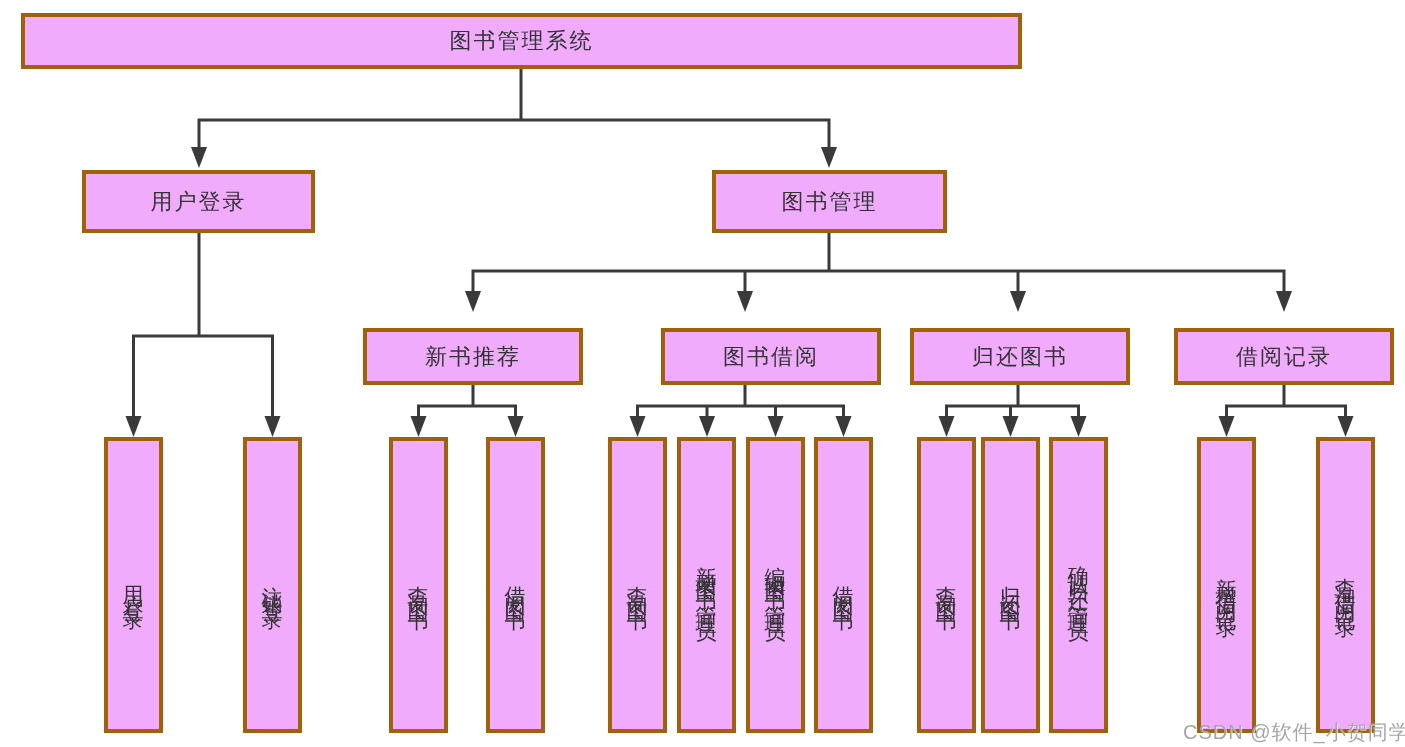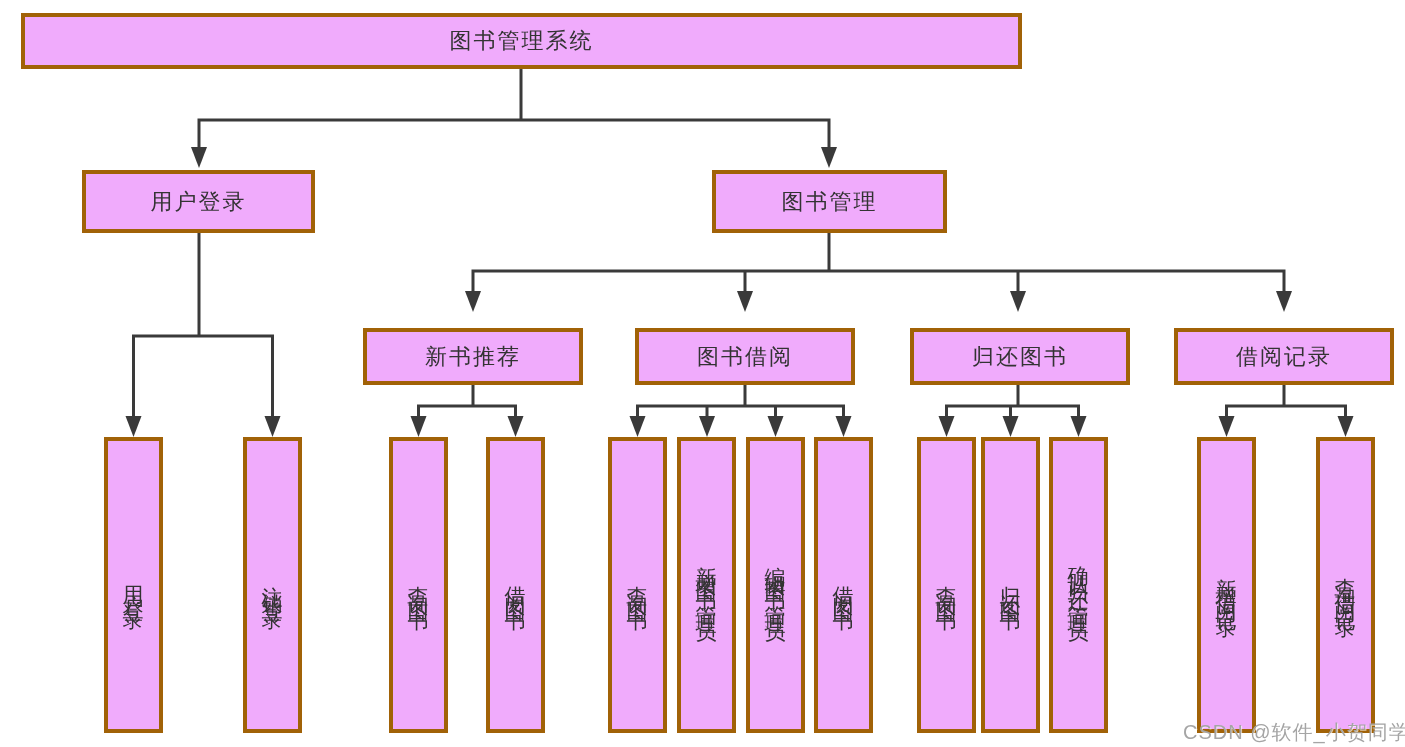--- a/index.html
+++ b/index.html
@@ -36,21 +36,21 @@
     writing-mode: vertical-rl;
     text-orientation: mixed;
     letter-spacing: 8px;
     line-height: 1;
   }
   .root-box   { left: 21px;  top: 13px;  width: 1001px; height: 56px; }
   .l2-a       { left: 82px;  top: 170px; width: 233px;  height: 63px; }
   .l2-b       { left: 712px; top: 170px; width: 235px;  height: 63px; text-align: right; }
   .l3         { top: 312px;  width: 220px; height: 57px; margin-top: 16px; }
   .l3-a { left: 363px; }
-  .l3-b { left: 635px; }
+  .l3-b { left: 661px; }
   .l3-c { left: 910px; }
   .l3-d { left: 1174px; }
   .leaf { top: 437px; }
   .lf-1  { left: 104px; }
   .lf-2  { left: 243px; }
   .lf-3  { left: 389px; }
   .lf-4  { left: 486px; }
   .lf-5  { left: 608px; }
   .lf-6  { left: 677px; }
   .lf-7  { left: 746px; }

